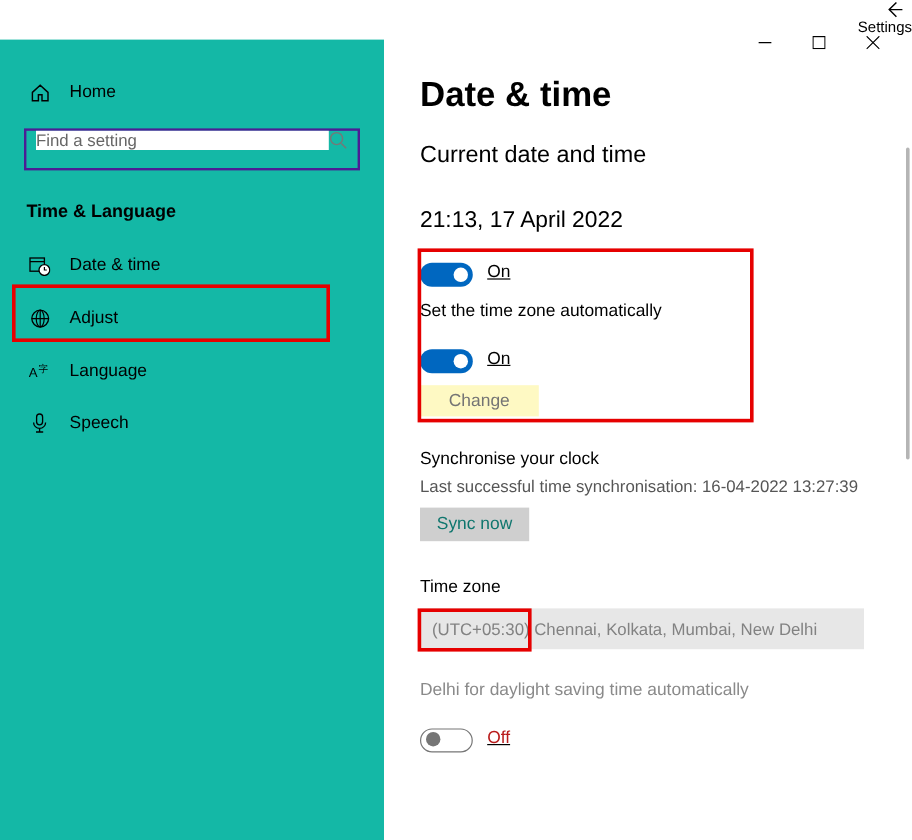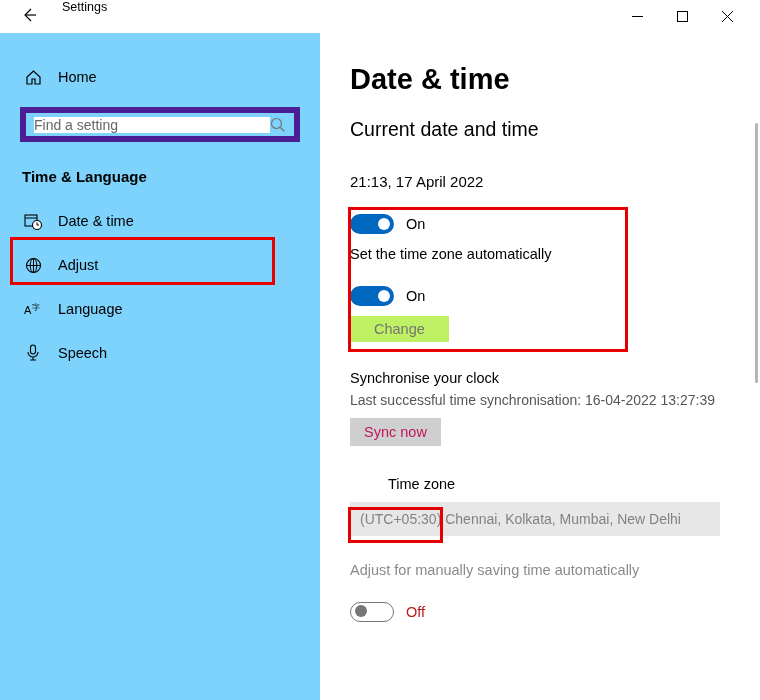--- a/index.html
+++ b/index.html
@@ -1,59 +1,59 @@
 <!DOCTYPE html>
 <html><head>
 <meta charset="utf-8">
 <style>
   * { box-sizing: border-box; margin: 0; padding: 0; font-family: "Segoe UI", Arial, sans-serif; }
   body { width: 760px; height: 700px; overflow: hidden; background: #fff; position: relative; }
 
-  .titlebar { height: 33px; display: flex; align-items: flex-start; padding-left: 14px; }
+  .titlebar { height: 33px; display: flex; align-items: flex-end; padding-left: 14px; flex-direction: column; }
   .back-btn { width: 30px; height: 30px; display:flex; align-items:center; justify-content:center; cursor:pointer; }
   .app-title { font-size: 12.5px; margin-left: 18px; color:#000; }
   .win-controls { margin-left:auto; display:flex; height:33px; }
   .win-btn { width:45px; display:flex; align-items:center; justify-content:center; cursor:pointer; font-size:12px;}
   .win-sep { width:10px; }
 
   .body-wrap { display:flex; height: calc(700px - 33px); }
-  .sidebar { width: 320px; background:#7dd3fc; padding-top: 24px; border-right: 0; position:relative;}
+  .sidebar { width: 320px; background:#14b8a6; padding-top: 24px; border-right: 0; position:relative;}
   .home-row { display:flex; align-items:center; height:40px; padding-left:22px; cursor:pointer; font-size:14.5px;}
   .home-row .ico { width:22px; display:flex; justify-content:center; margin-right:14px;}
   .search-wrap { margin:10px 20px 0 20px; }
-  .search { width:280px; height:35px; border:6px solid #4c1d95; display:flex; align-items:center; padding:0 8px; }
+  .search { width:280px; height:35px; border:2px solid #4c1d95; display:flex; align-items:flex-start; padding:0 8px; }
   .search input { border:none; outline:none; font-size:14px; flex:1; color:#000;}
   .search input::placeholder{ color:#666; }
   .cat-title { font-weight:600; font-size:15px; padding:26px 0 14px 22px; }
 
   .nav-item { display:flex; align-items:center; height:44px; padding-left:22px; cursor:pointer; font-size:14.5px; position:relative;}
   .nav-item .ico { width:22px; display:flex; justify-content:center; margin-right:14px;}
   .nav-item.sel { background:rgba(0,0,0,0); }
   .redbox-nav { position:absolute; left:10px; top:204px; width:265px; height:48px; border:3px solid #e60000; pointer-events:none;}
 
   .main { flex:1; padding: 30px 0 0 30px; position:relative; overflow:hidden;}
   .scrollbar { position:absolute; right:2px; top:90px; width:3px; height:260px; background:#b5b5b5; border-radius:2px;}
   .h1 { font-size:29px; font-weight:600; margin-bottom:22px; }
   .h2 { font-size:19.5px; font-weight:400; margin-bottom:32px; }
-  .curtime { font-size:15px; margin-bottom:18px;}
+  .curtime { font-size:19px; margin-bottom:18px;}
   .setting-label { font-size:14.5px; margin-top:8px;}
   .setting-label.faded { color:#8a8a8a; }
   .sub-title { font-size:14.5px; font-weight:400; margin-top:28px;}
   .info-line { font-size:14px; color:#565656; margin-top:6px;}
-  .toggle-row { display:flex; align-items:center; margin-top:24px; }
+  .toggle-row { display:flex; margin-top:24px;text-decoration:underline; }
   .toggle { width:44px; height:20px; border-radius:10px; position:relative; cursor:pointer;}
   .toggle.on { background:#0067c0;}
   .toggle.off { background:#fff; border:1.6px solid #767676;}
   .knob { position:absolute; width:12px; height:12px; border-radius:50%; top:4px;}
   .toggle.on .knob { right:4px; background:#fff;}
   .toggle.off .knob { left:4px; background:#767676; top:2.2px;}
   .toggle-text { margin-left:12px; font-size:14.5px;}
   .toggle-text.faded{ color:#b91c1c;}
-  .btn { display:inline-block; background:#bef264; color:#747474; font-size:14.5px; padding:5px 24px; margin-top:10px; border:none; cursor:default;}
-  .btn.active { background:#cfcfcf; color:#be185d; cursor:pointer;}
+  .btn { display:inline-block; background:#fef9c3; color:#747474; font-size:14.5px; padding:5px 24px; margin-top:10px; border:none; cursor:default;}
+  .btn.active { background:#cfcfcf; color:#0f766e; cursor:pointer;}
   .redbox-toggles { position:absolute; left:28px; top:174px; width:280px; height:145px; border:3px solid #e60000; pointer-events:none;}
   .redbox-sync { position:absolute; left:28px; top:474px; width:95px; height:36px; border:3px solid #e60000; pointer-events:none;}
 
   .tz-box { width:370px; height:34px; background:#e7e7e7; display:flex; align-items:center; padding:0 10px; margin-top:10px; font-size:14px; color:#828282;}
   svg { display:block; }
 </style>
 </head>
 <body>
 
 <div class="titlebar">
@@ -175,26 +175,26 @@
         </div>
       <span class="toggle-text">On</span>
     </div>
 
     <button class="btn">Change</button>
 
     <div class="sub-title">Synchronise your clock</div>
     <div class="info-line">Last successful time synchronisation: 16-04-2022 13:27:39</div>
     <button class="btn active" style="margin-top:10px; padding:6px 14px;">Sync now</button>
 
-    <div class="sub-title" style="margin-top:30px;margin-left:38px;">Time zone</div>
+    <div class="sub-title" style="margin-top:30px;">Time zone</div>
     <div class="tz-box">
       <span>(UTC+05:30) Chennai, Kolkata, Mumbai, New Delhi</span>
     </div>
 
-    <div class="setting-label faded" style="margin-top:26px;">Adjust for manually saving time automatically</div>
+    <div class="setting-label faded" style="margin-top:26px;">Delhi for daylight saving time automatically</div>
     <div class="toggle-row">
       <div class="toggle off">
           <div class="knob"></div>
         </div>
       <span class="toggle-text faded">Off</span>
     </div>
 
     <div class="redbox-toggles"></div>
     <div class="redbox-sync"></div>
   </div>

